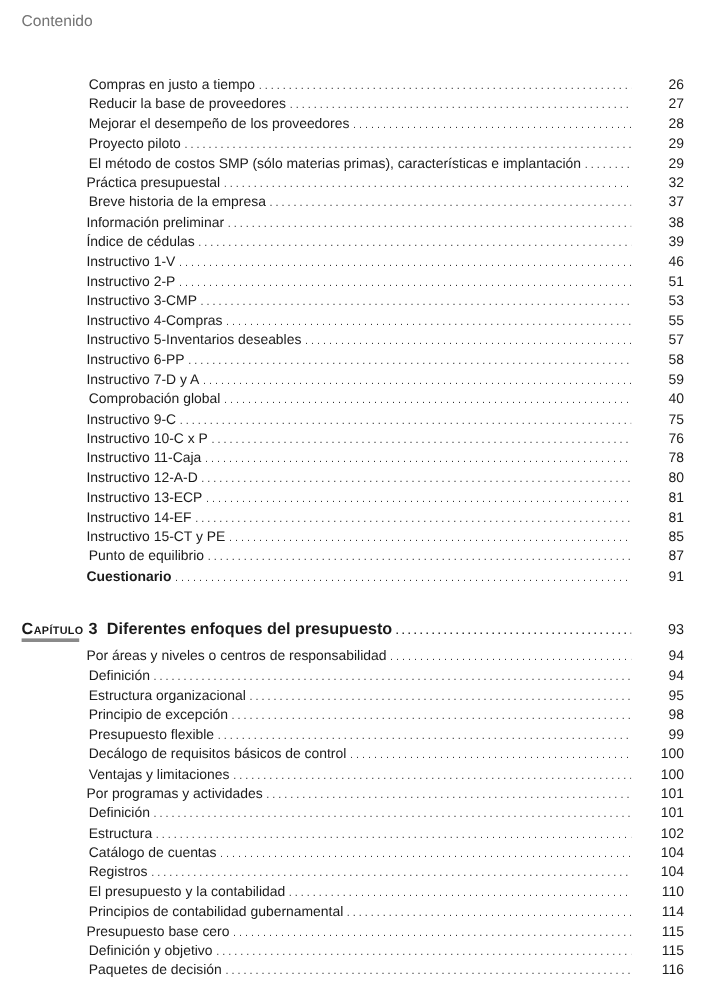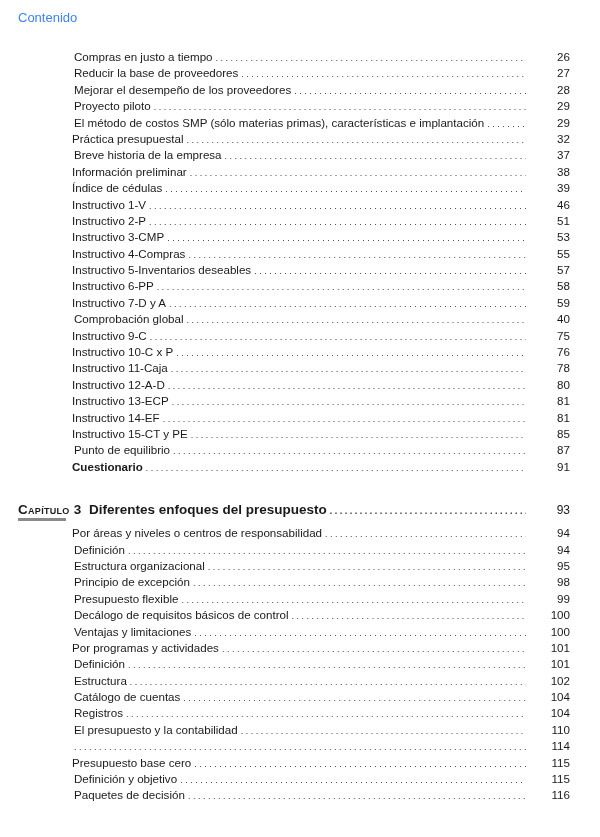--- a/index.html
+++ b/index.html
@@ -1,19 +1,19 @@
 <!DOCTYPE html>
 <html><head>
 <meta charset="utf-8">
 <style>
   html, body { margin: 0; padding: 0; background: #ffffff; }
   body { width: 600px; height: 837px; position: relative; overflow: hidden;
          font-family: "Liberation Sans", sans-serif; color: #1a1a1a; }
-  .page-header { position: absolute; left: 18px; top: 10px; font-size: 13px; color: #3b82f6; }
-  .toc { position: absolute; left: 0; top: 49px; width: 600px; }
+  .page-header { position: absolute; left: 18px; top: 10px; font-size: 13px; color: #737373; }
+  .toc { position: absolute; left: 0; top: 63px; width: 600px; }
   .row { position: relative; height: 16.4px; line-height: 16.4px; font-size: 11.6px;
          display: flex; align-items: baseline; }
   .row .title { white-space: nowrap; background: #fff; padding-right: 3px; }
   .row .leader { flex: 1; overflow: hidden; white-space: nowrap; color: #333;
                  letter-spacing: 1.6px; font-size: 9px; }
   .row .leader::before { content: ". . . . . . . . . . . . . . . . . . . . . . . . . . . . . . . . . . . . . . . . . . . . . . . . . . . . . . . . . . . . . . . . . . . . . . . . . . . . . . . . . . . . . . . . . . . . . . . ."; letter-spacing: 0px; }
   .row .page { width: 38px; text-align: right; padding-left: 6px; margin-right: 30px; }
   .lvl1 { padding-left: 72px; }
   .lvl2 { padding-left: 74px; }
   .bold .title { font-weight: bold; }
@@ -230,20 +230,21 @@
         <span class="title">Registros</span>
         <span class="leader"></span>
         <span class="page">104</span>
       </div>
       <div class="row lvl2">
         <span class="title">El presupuesto y la contabilidad</span>
         <span class="leader"></span>
         <span class="page">110</span>
       </div>
       <div class="row lvl2">
+        <span class="title">Principios de contabilidad gubernamental</span>
         <span class="leader"></span>
         <span class="page">114</span>
       </div>
       <div class="row lvl1">
         <span class="title">Presupuesto base cero</span>
         <span class="leader"></span>
         <span class="page">115</span>
       </div>
       <div class="row lvl2">
         <span class="title">Definición y objetivo</span>

